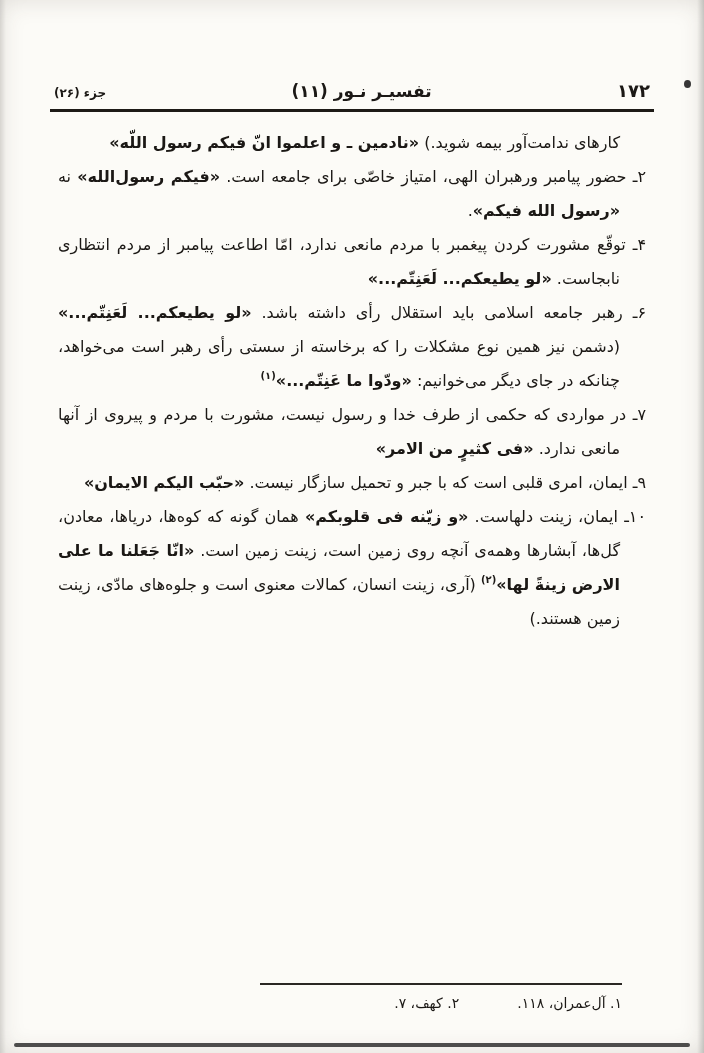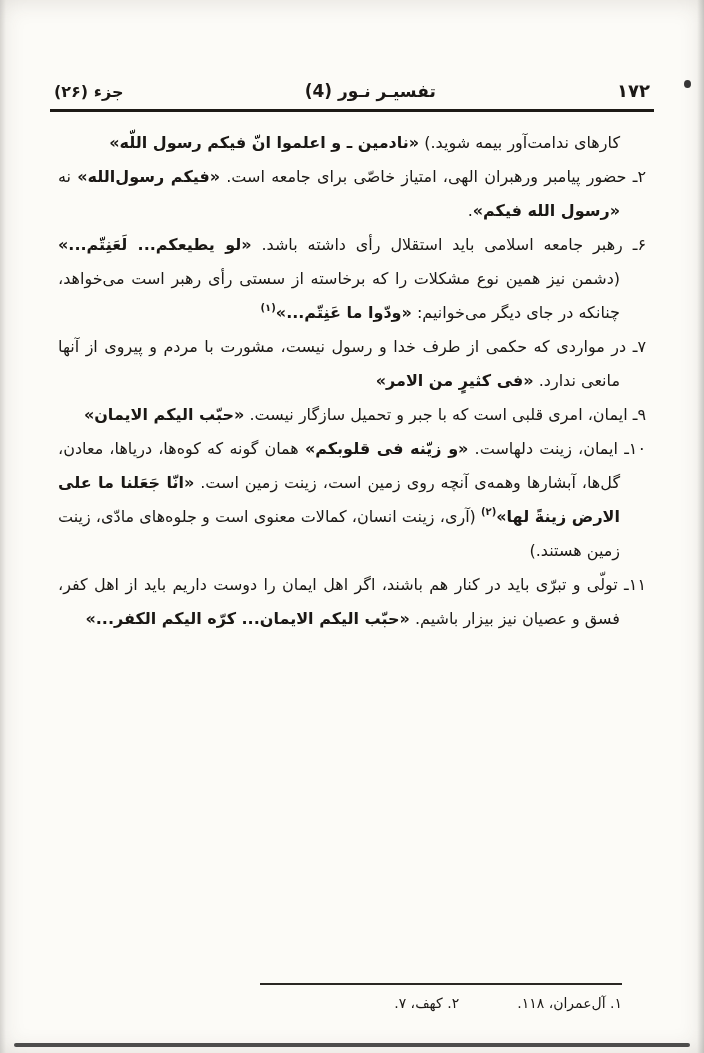--- a/index.html
+++ b/index.html
@@ -21,21 +21,21 @@
   .page-header {
     display: flex;
     justify-content: space-between;
     align-items: baseline;
     padding: 80px 54px 6px 54px;
     font-size: 17px;
     font-weight: bold;
   }
   .hnum { font-size: 18px; letter-spacing: 1px; }
   .htitle { font-size: 17px; }
-  .hsection { font-size: 16px; }
+  .hsection { font-size: 12px; }
   .header-rule {
     border-top: 3px solid #1d1a16;
     margin: 2px 50px 0 50px;
   }
   .body-text {
     margin: 14px 58px 0 58px;
     font-size: 16px;
     line-height: 34px;
     text-align: justify;
   }
@@ -92,34 +92,34 @@
     opacity: .85;
   }
 </style>
 </head>
 <body>
 
 <div class="page">
 
   <header class="page-header">
     <span class="hnum">۱۷۲</span>
-    <span class="htitle">تفسيـر نـور (4)</span>
+    <span class="htitle">تفسيـر نـور (۱۱)</span>
     <span class="hsection">جزء (۲۶)</span>
   </header>
 
   <div class="header-rule"></div>
 
   <main class="body-text">
       <p class="para cont"><span>كارهاى ندامت‌آور بيمه شويد.) </span><span class="q">«نادمين ـ و اعلموا انّ فيكم رسول اللّه»</span></p>
       <p class="para"><span>۲ـ حضور پيامبر ورهبران الهى، امتياز خاصّى براى جامعه است. </span><span class="q">«فيكم رسول‌الله»</span><span> نه </span><span class="q">«رسول الله فيكم»</span><span>.</span></p>
+      <p class="para"><span>۴ـ توقّع مشورت كردن پيغمبر با مردم مانعى ندارد، امّا اطاعت پيامبر از مردم انتظارى نابجاست. </span><span class="q">«لو يطيعكم... لَعَنِتّم...»</span></p>
       <p class="para"><span>۶ـ رهبر جامعه اسلامى بايد استقلال رأى داشته باشد. </span><span class="q">«لو يطيعكم... لَعَنِتّم...»</span><span> (دشمن نيز همين نوع مشكلات را كه برخاسته از سستى رأى رهبر است مى‌خواهد، چنانكه در جاى ديگر مى‌خوانيم: </span><span class="q">«ودّوا ما عَنِتّم...»</span><sup class="fnref">(۱)</sup></p>
       <p class="para"><span>۷ـ در مواردى كه حكمى از طرف خدا و رسول نيست، مشورت با مردم و پيروى از آنها مانعى ندارد. </span><span class="q">«فى كثيرٍ من الامر»</span></p>
       <p class="para"><span>۹ـ ايمان، امرى قلبى است كه با جبر و تحميل سازگار نيست. </span><span class="q">«حبّب اليكم الايمان»</span></p>
       <p class="para"><span>۱۰ـ ايمان، زينت دلهاست. </span><span class="q">«و زيّنه فى قلوبكم»</span><span> همان گونه كه كوه‌ها، درياها، معادن، گل‌ها، آبشارها وهمه‌ى آنچه روى زمين است، زينت زمين است. </span><span class="q">«انّا جَعَلنا ما على الارض زينةً لها»</span><sup class="fnref">(۲)</sup><span> (آرى، زينت انسان، كمالات معنوى است و جلوه‌هاى مادّى، زينت زمين هستند.)</span></p>
-      <p class="para"><span>۱۱ـ تولّى و تبرّى بايد در كنار هم باشند، اگر اهل ايمان را دوست داريم بايد از اهل كفر، فسق و عصيان نيز بيزار باشيم. </span><span class="q">«حبّب اليكم الايمان... كرّه اليكم الكفر...»</span></p>
     </main>
 
   <footer class="footnote-area">
     <div class="fn-rule"></div>
     <div class="fn-row">
         <span>۱. آل‌عمران، ۱۱۸.</span>
         <span>۲. كهف، ۷.</span>
       </div>
   </footer>
 

